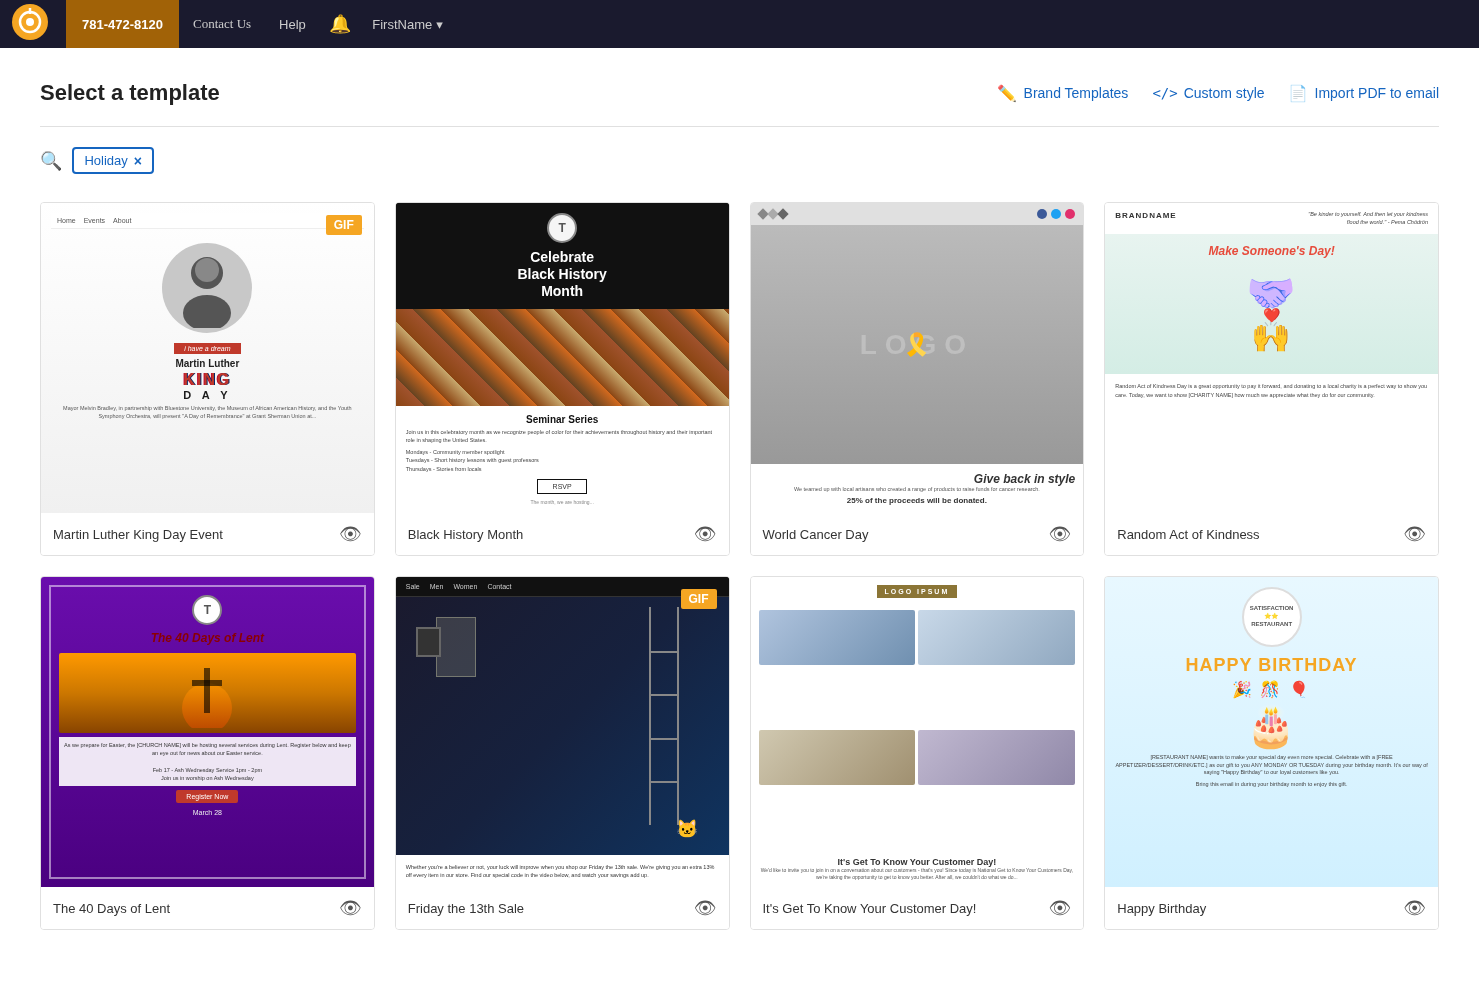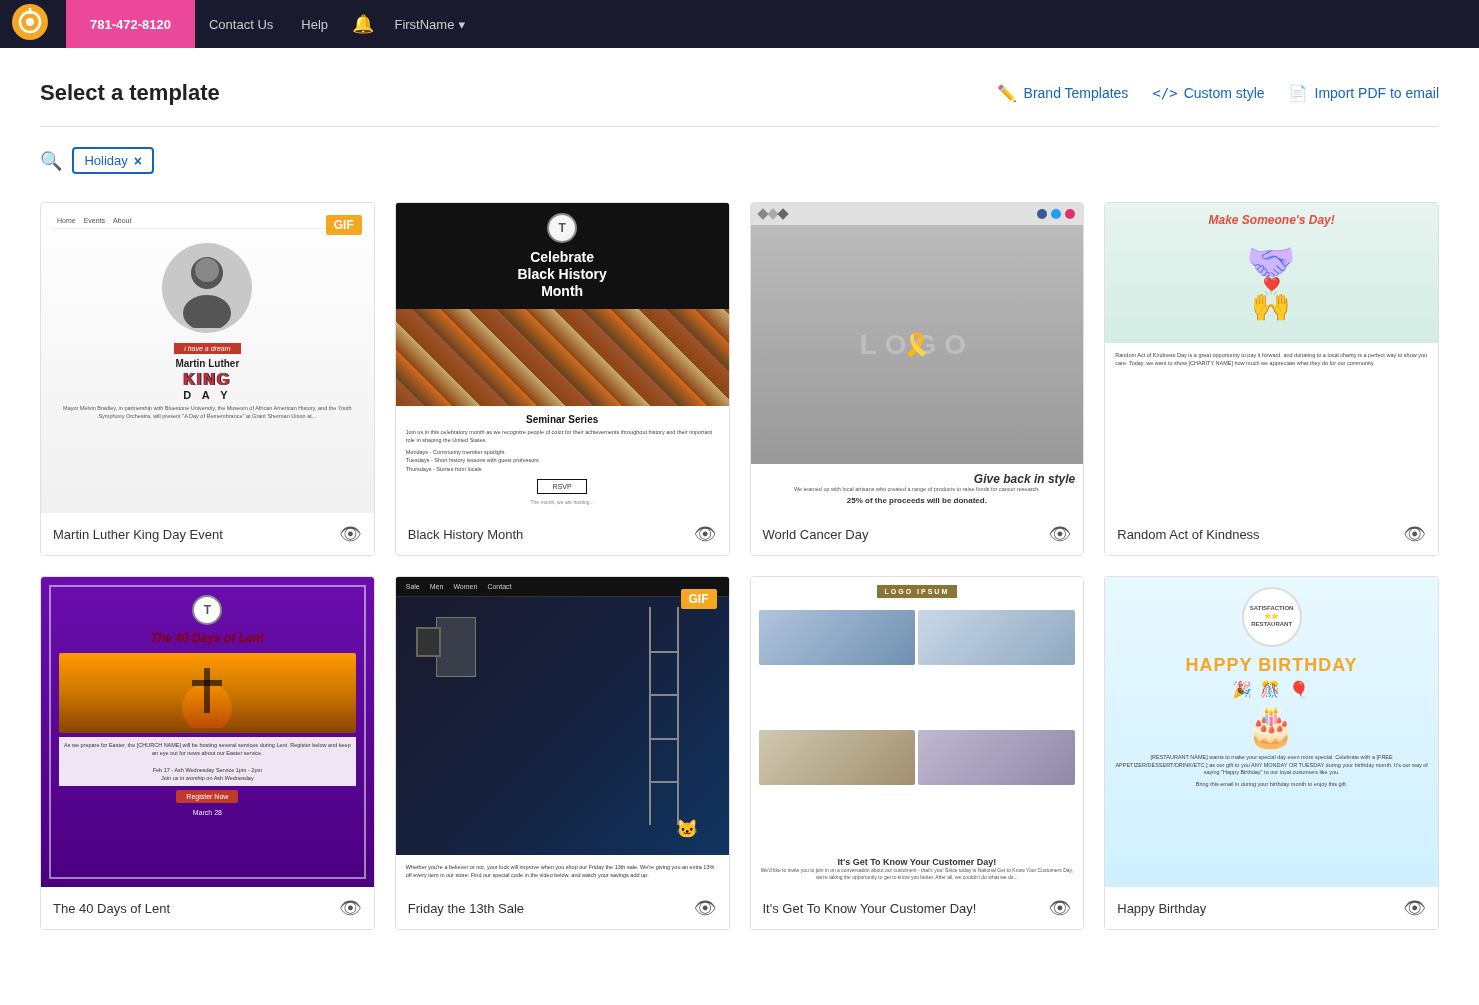--- a/index.html
+++ b/index.html
@@ -31,39 +31,40 @@
       font-size: 13px;
       padding: 0 14px;
       height: 48px;
       display: flex;
       align-items: center;
       cursor: pointer;
       white-space: nowrap;
       text-decoration: none;
     }
     .nav-phone {
-      background: #ec4899;
+      background: #a16207;
       color: #fff;
       font-size: 13px;
-      padding: 0 24px;
+      padding: 0 16px;
       height: 48px;
       display: flex;
       align-items: center;
       font-weight: bold;
       white-space: nowrap;
     }
     .nav-contact {
       color: #ccc;
       font-size: 13px;
       padding: 0 14px;
       height: 48px;
       display: flex;
       align-items: center;
       cursor: pointer;
       white-space: nowrap;
+      font-family: Liberation Serif, serif;
     }
     .nav-help {
       color: #ccc;
       font-size: 13px;
       padding: 0 14px;
       height: 56px;
       display: flex;
       align-items: center;
       cursor: pointer;
     }
@@ -789,20 +790,24 @@
       </div>
       <div class="template-footer">
         <span class="template-name">World Cancer Day</span>
         <span class="preview-icon">👁</span>
       </div>
     </div>
 
     <div class="template-card">
       <div class="template-thumbnail">
         <div class="tmpl-rak" style="height:100%;">
+          <div class="tmpl-rak-top">
+            <div class="tmpl-rak-brand">BRANDNAME</div>
+            <div class="tmpl-rak-quote">"Be kinder to yourself. And then let your kindness flood the world." - Pema Chödrön</div>
+          </div>
           <div class="tmpl-rak-img">
             <div class="tmpl-make-day">Make Someone's Day!</div>
 
             <div style="margin-top:16px;display:flex;flex-direction:column;align-items:center;">
               <div style="font-size:40px;filter:hue-rotate(200deg);">🤝</div>
               <div style="position:relative;">
                 <span style="font-size:32px;">🙌</span>
                 <span style="position:absolute;top:-10px;left:50%;transform:translateX(-50%);font-size:14px;">❤️</span>
               </div>
             </div>

